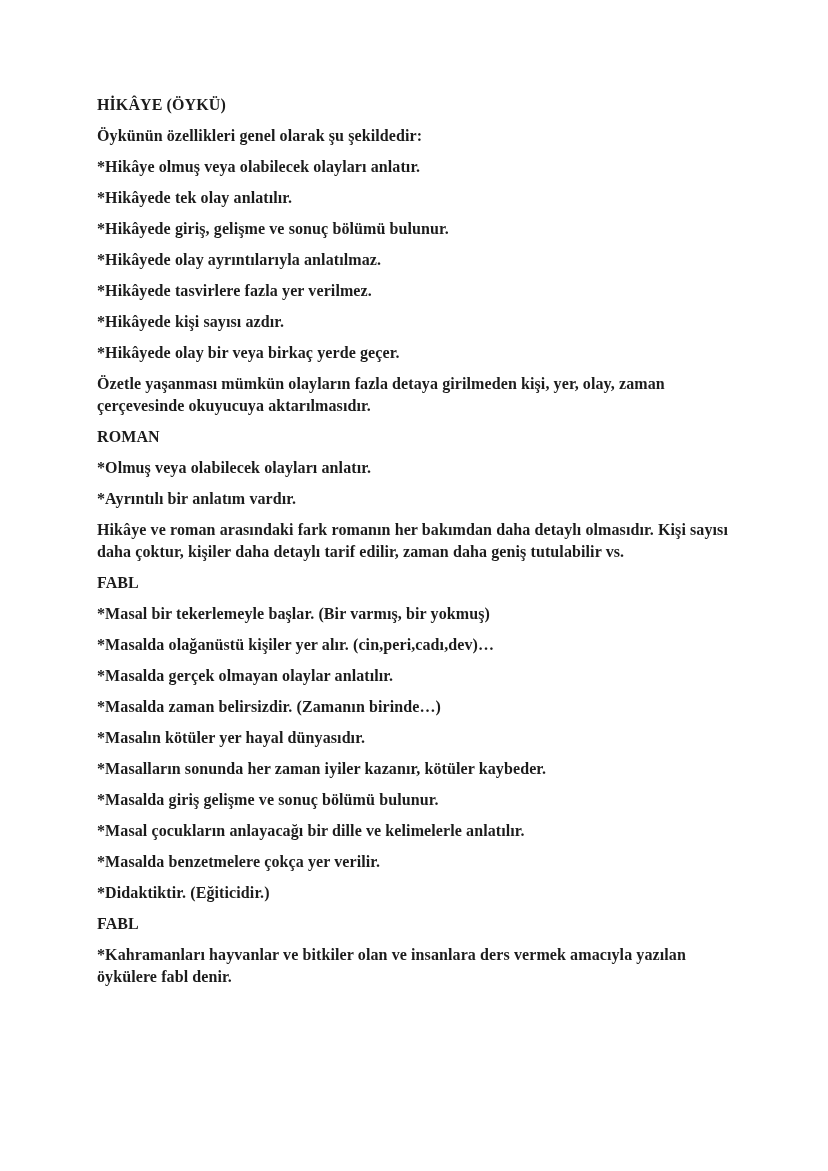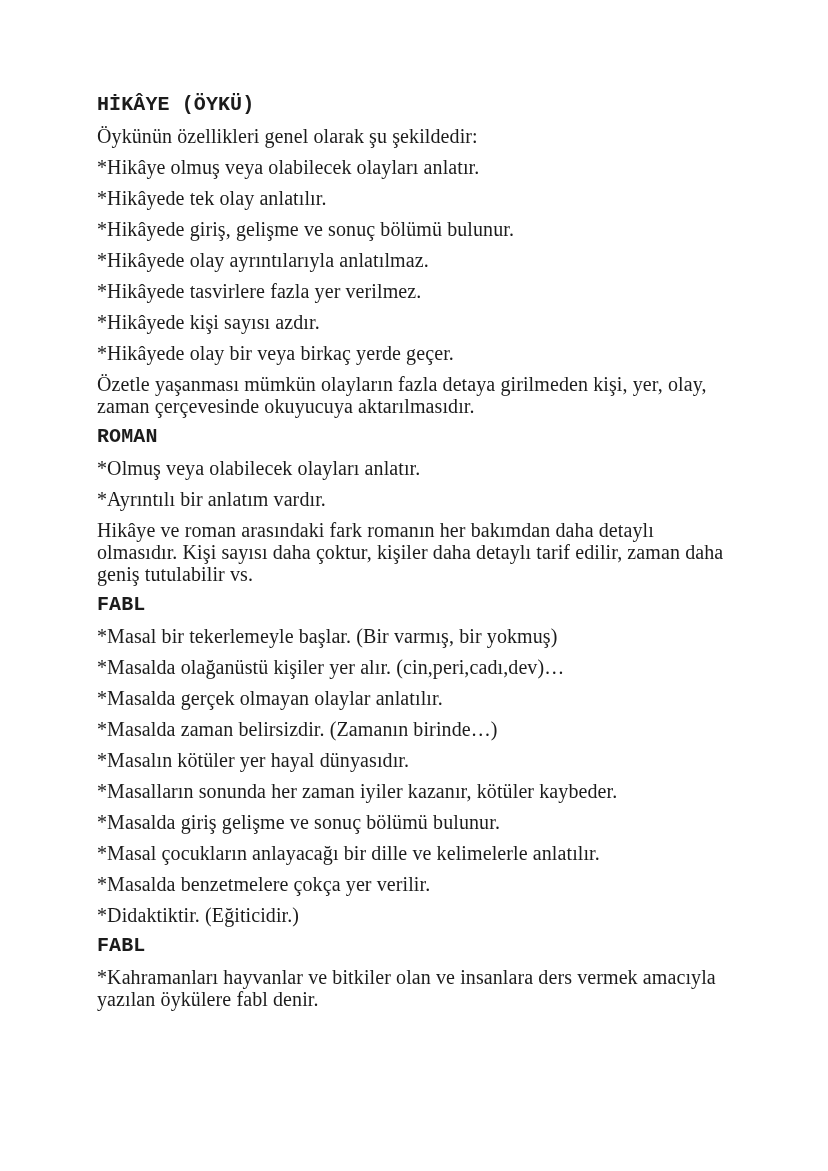--- a/index.html
+++ b/index.html
@@ -17,32 +17,31 @@
   .page {
     box-sizing: border-box;
     width: 828px;
     height: 1171px;
     padding: 94px 97px 40px 97px;
     overflow: hidden;
     background: #ffffff;
   }
   .doc-content section { margin: 0; }
   .doc-content h2 {
-    font-size: 20px;
+    font-size: 16px;
     line-height: 22px;
     margin: 0 0 9px 0;
     font-weight: bold;
     letter-spacing: 0.1px;
-    font-family: Liberation Mono, monospace;
   }
   .doc-content p {
-    font-size: 20px;
+    font-size: 16px;
     line-height: 22px;
     margin: 0 0 9px 0;
-    font-weight: normal;
+    font-weight: bold;
     letter-spacing: 0.1px;
   }
 </style>
 </head>
 <body>
 
 <div class="page">
   <div class="doc-content" id="doc">
   <section>
     <h2>HİKÂYE (ÖYKÜ)</h2>

